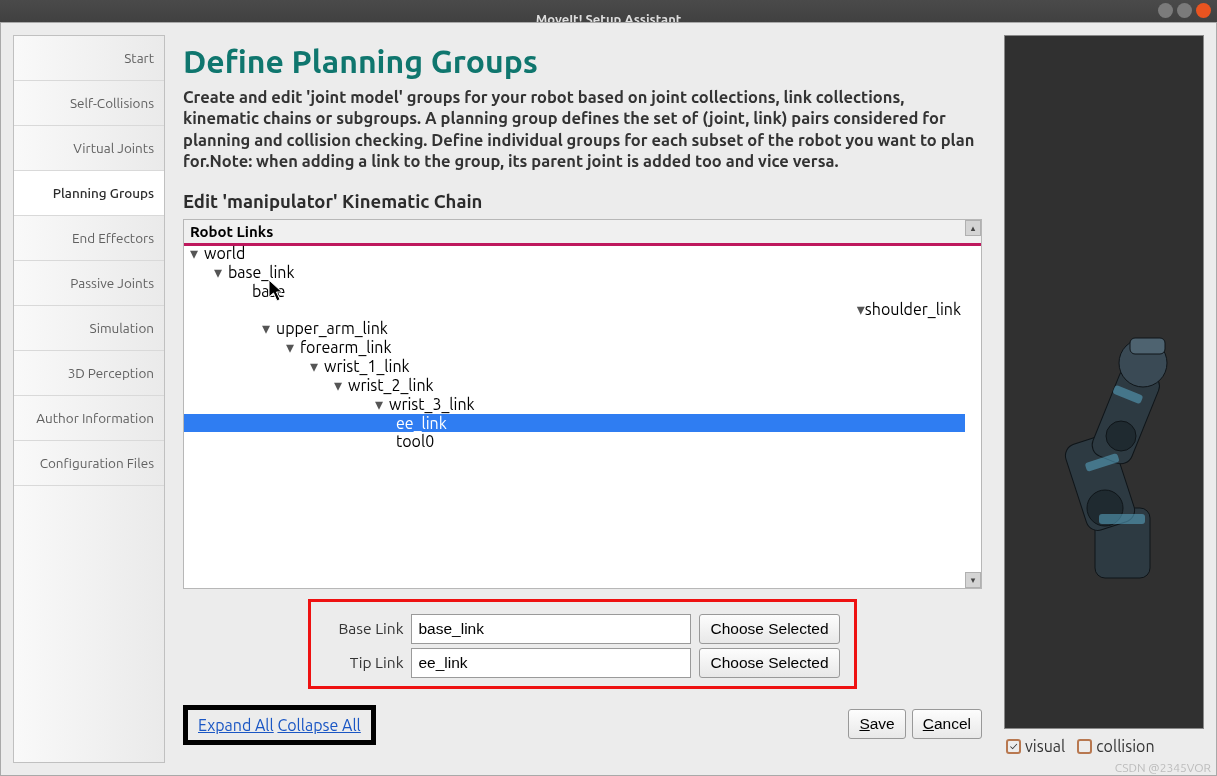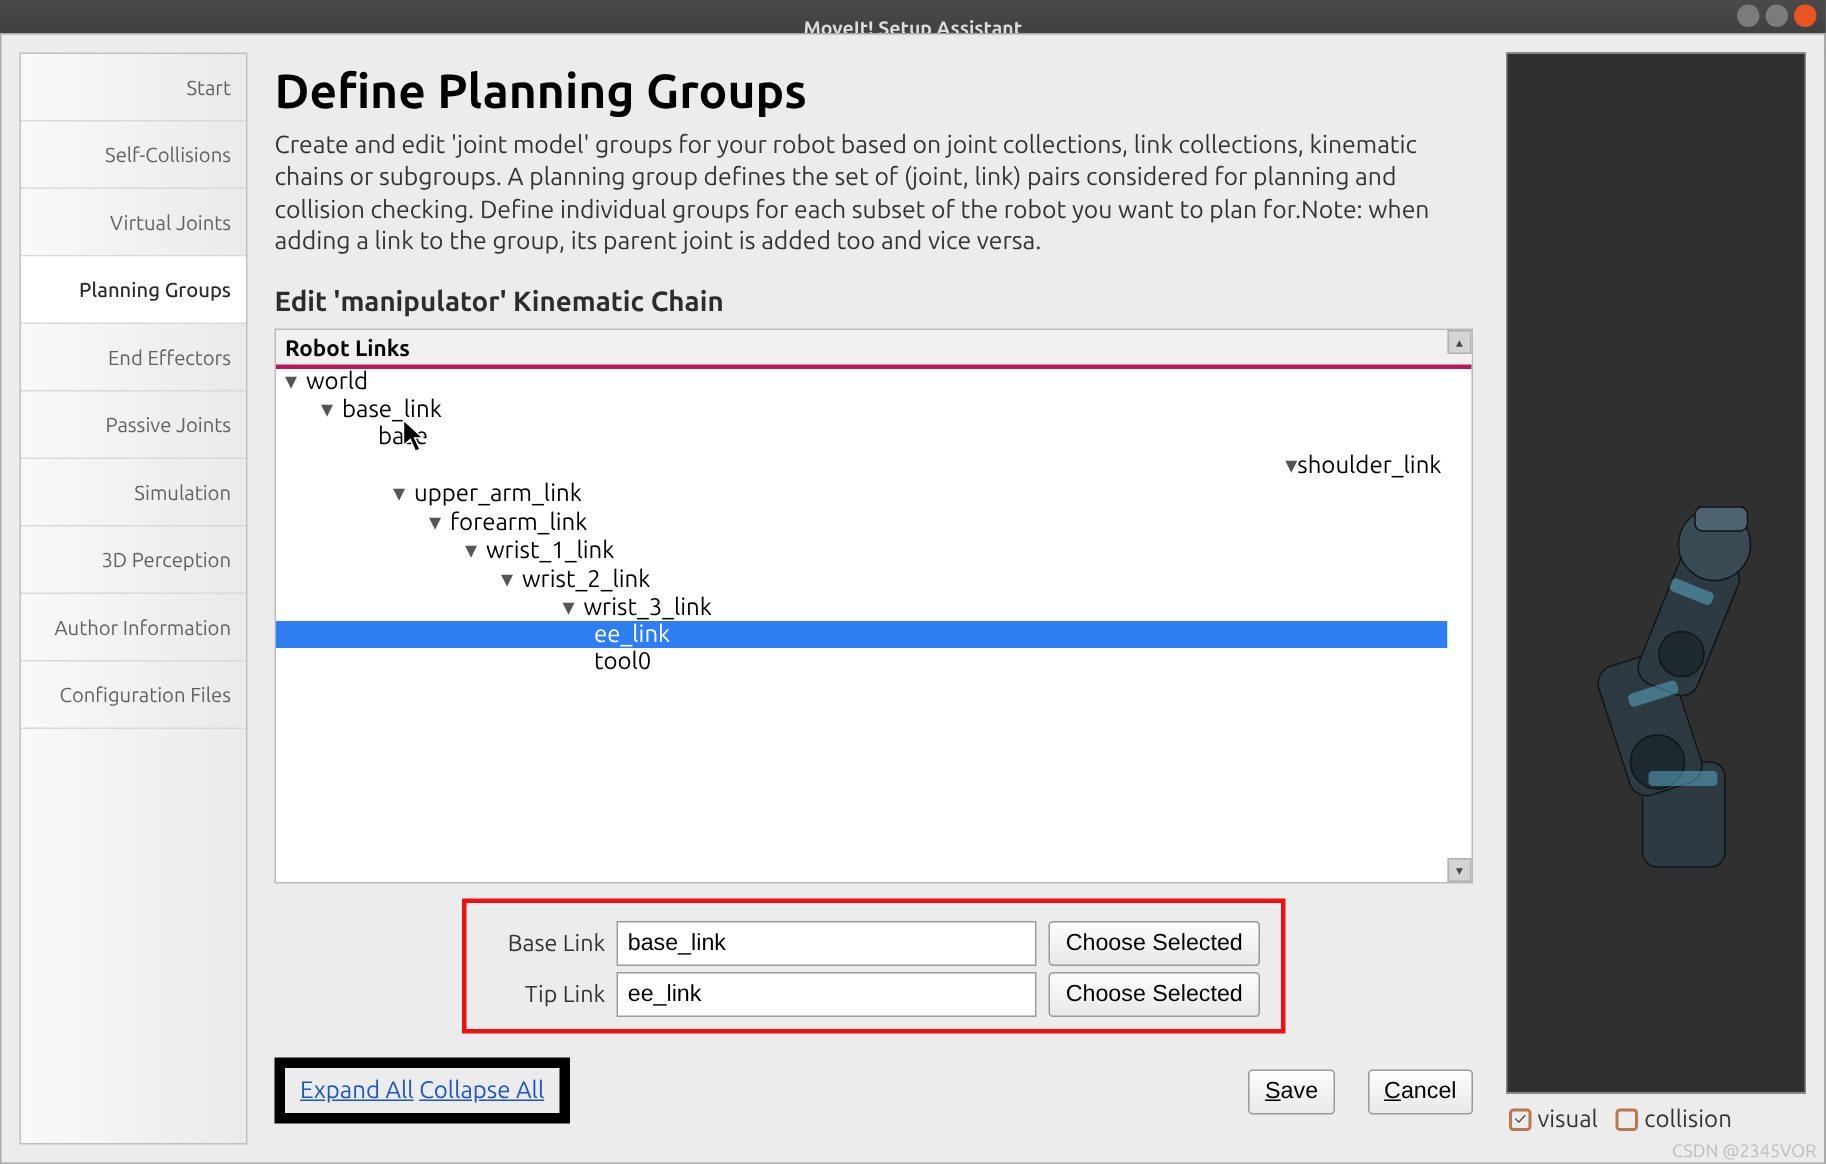--- a/index.html
+++ b/index.html
@@ -8,37 +8,37 @@
   .winctl { position:absolute; right:6px; top:3px; display:flex; gap:4px; }
   .wc { width:15px; height:15px; border-radius:8px; display:flex; align-items:center; justify-content:center; font-size:10px; }
   .wc-min { background:#7b7b7b; }
   .wc-max { background:#7b7b7b; }
   .wc-close { background:#e95420; }
   .app { position:absolute; top:22px; left:0; right:0; bottom:0; background:#ececec; border:1px solid #a9a9a9; display:flex; }
   .sidebar { width:152px; min-width:152px; margin:12px 0 12px 12px; border:1px solid #c0c0c0; background:linear-gradient(to right,#f9f9f9,#eaeaea); display:flex; flex-direction:column;text-align:right; }
   .nav-item { padding:14px 10px; color:#616161; font-size:13.5px; border-bottom:1px solid #d9d9d9; cursor:pointer; }
   .nav-item.active { color:#2a2a2a; font-weight:500; background:#fff; }
   .main { flex:1; padding:20px 22px 8px 18px; display:flex; flex-direction:column; }
-  h1 { font-size:32px; font-weight:700; color:#000000; margin-bottom:8px; }
-  .desc { font-size:16.5px; color:#333; line-height:1.3; margin-bottom:18px; max-width:800px; }
+  h1 { font-size:32px; font-weight:700; color:#0f766e; margin-bottom:8px; }
+  .desc { font-size:16.5px; color:#333; line-height:1.3; margin-bottom:18px; max-width:800px;font-weight:bold; }
   h2 { font-size:18.5px; font-weight:700; color:#2c2c2c; margin-bottom:8px; }
   .treebox { border:1px solid #b7b7b7; background:#fff; height:370px; position:relative; }
   .treehdr { background:#f0f0f0; border-bottom:3px solid #be185d; padding:3px 6px; font-size:15px; font-weight:600; }
   .treebody { position:absolute; top:24px; bottom:0; left:0; right:16px; overflow:auto; font-size:16px; }
   .tnode { white-space:nowrap; padding:0 4px; }
   .tnode .arr { display:inline-block; width:14px; color:#555; }
   .tnode.sel { background:#2f7df2; color:#fff; }
   .scrollbtn { position:absolute; right:0; width:16px; height:16px; background:#d4d4d4; border:1px solid #b0b0b0; font-size:9px; text-align:center; line-height:14px; color:#444; }
   .formrow { display:flex; align-items:center; gap:8px; margin-top:4px; }
   .formrow label { width:78px; text-align:right; font-size:15.5px; color:#333; }
   .formrow input { width:280px; border:1px solid #9a9a9a; padding:5px 6px; font-size:15.5px; background:#fff; }
   .btn { border:1px solid #999; background:linear-gradient(#fdfdfd,#e8e8e8); padding:5px 10px; font-size:15.5px; border-radius:3px; cursor:pointer; }
   .btn u { text-decoration:underline; }
   .redbox1 { border:3px solid #e11; padding:8px 14px; display:inline-block; margin-top:10px; }
-  .redbox2 { border:7px solid #000000; padding:6px 10px; display:inline-block; margin-top:12px; }
+  .redbox2 { border:5px solid #000000; padding:6px 10px; display:inline-block; margin-top:12px; }
   .botrow { display:flex; align-items:flex-end; justify-content:space-between; margin-top:4px; }
   .links a { color:#1a56c4; font-size:16px; text-decoration:underline; cursor:pointer; }
   .rightpane { width:200px; min-width:200px; margin:12px 12px 12px 0; display:flex; flex-direction:column; }
   .viewport { flex:1; background:#303030; border:1px solid #888; position:relative; overflow:hidden; }
   .robot { position:absolute; right:18px; bottom:120px; }
   .checks { padding:8px 2px; font-size:16px; color:#333; display:flex; gap:12px; }
   .chk { display:flex; align-items:center; gap:4px; }
   .cbox { width:15px; height:15px; border:2px solid #b87850; border-radius:3px; display:inline-flex; align-items:center; justify-content:center; font-size:11px; color:#333; }
   .watermark { position:absolute; right:6px; bottom:2px; font-size:12px; color:#bcbcbc; z-index:50; }
   .bgtext { position:absolute; right:0; top:28px; color:#9a9a9a; font-size:15px; line-height:24px; text-align:left; font-family:monospace; z-index:-1; white-space:pre; }
@@ -142,21 +142,21 @@
       </div>
     </div>
 
     <div class="botrow">
       <div class="redbox2">
         <span class="links">
           <a>Expand All</a>
           <a>Collapse All</a>
         </span>
       </div>
-      <div style="display:flex; gap:22px; padding-bottom:6px;">
+      <div style="display:flex; gap:6px; padding-bottom:6px;">
         <button class="btn"><u>S</u><span id="save-rest">ave</span></button>
         <button class="btn"><u>C</u><span id="cancel-rest">ancel</span></button>
       </div>
     </div>
   </div>
 
   <div class="rightpane">
     <div class="viewport">
       <svg class="robot" width="150" height="300" viewBox="0 0 150 300">
         <g fill="#2d3a42" stroke="#0f1519" stroke-width="1">

